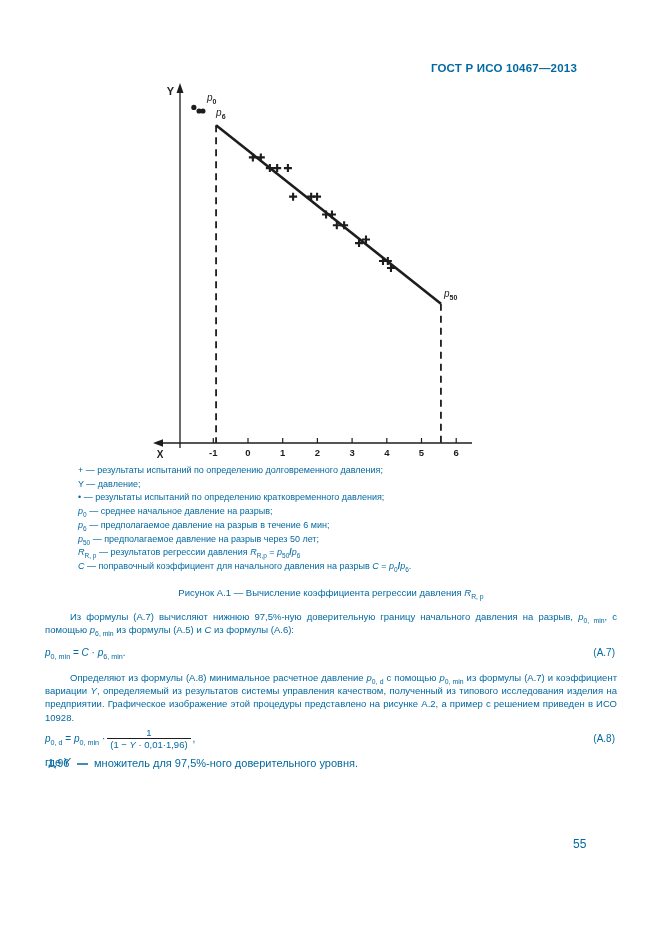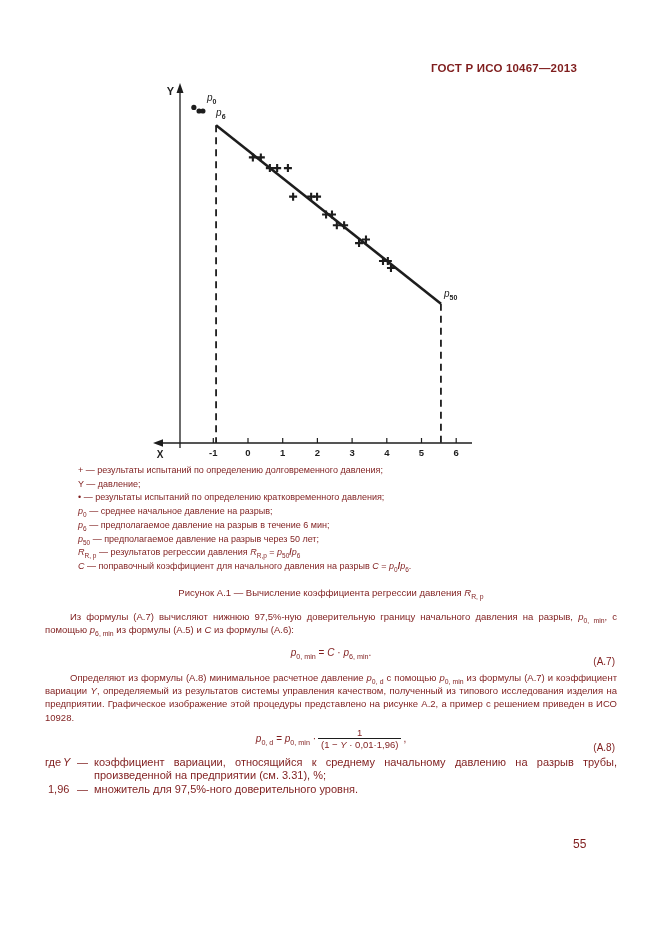--- a/index.html
+++ b/index.html
@@ -1,34 +1,34 @@
 <!DOCTYPE html>
 <html><head>
 <meta charset="utf-8">
 <style>
   html,body{margin:0;padding:0;background:#ffffff;}
   .page{
     position:relative;width:661px;height:935px;background:#ffffff;
-    font-family:"Liberation Sans",sans-serif;color:#7f1d1d;overflow:hidden;
+    font-family:"Liberation Sans",sans-serif;color:#0369a1;overflow:hidden;
   }
   .hdr{position:absolute;top:62px;right:84px;font-size:11.5px;font-weight:bold;letter-spacing:.2px;}
   .chart{position:absolute;left:150px;top:80px;}
   .legend{position:absolute;left:78px;top:464px;width:470px;font-size:9px;line-height:13.7px;}
   .legend-line{white-space:nowrap;}
   sub{font-size:.72em;line-height:0;}
   .caption{position:absolute;left:45px;top:587px;width:572px;text-align:center;font-size:9.5px;}
   .para{position:absolute;left:45px;width:572px;font-size:9.5px;line-height:13.2px;
         text-align:justify;text-indent:25px;}
   #para1{top:610px;}
   #para2{top:671px;}
-  .formula-row{position:absolute;left:45px;width:572px;display:flex;justify-content:center;
+  .formula-row{position:absolute;left:45px;width:572px;display:flex;justify-content:flex-start;
         align-items:center;font-size:10px;}
   #formula7{top:644px;height:16px;}
   #formula8{top:724px;height:28px;}
-  .fref{position:absolute;right:2px;top:50%;transform:translateY(-50%);font-size:10px;font-style:normal;margin-top:9px;}
+  .fref{position:absolute;right:2px;top:50%;transform:translateY(-50%);font-size:10px;font-style:normal;}
   .frac{display:inline-flex;flex-direction:column;align-items:center;margin:0 2px;font-size:9.5px;}
   .frac .num{padding:0 3px;}
   .frac .den{border-top:1px solid #1d1d1d;padding:0 3px;}
   .where{position:absolute;left:45px;top:756px;width:572px;font-size:11px;line-height:12.9px;}
   .where-row{position:relative;padding-left:49px;text-align:justify;}
   .where-row + .where-row{margin-top:1px;}
   .w-lead{position:absolute;left:0;top:0;}
   .w-term{position:absolute;left:18px;top:0;font-style:italic;}
   .w-term.t2{left:3px;font-style:normal;}
   .w-dash{position:absolute;left:32px;top:0;}
@@ -118,19 +118,19 @@
     <span><span style="font-style: italic;">p</span><sub>0, d</sub><span> = </span><span style="font-style: italic;">p</span><sub>0, min</sub><span> · </span></span>
     <span class="frac">
       <span class="num">1</span>
       <span class="den"><span>(1 − </span><span style="font-style: italic;">Y</span><span> · 0,01·1,96)</span></span>
     </span>
     <span>,</span>
     <span class="fref">(А.8)</span>
   </div>
 
   <div class="where" id="where">
-      <div class="where-row"><span class="w-lead">где</span><span class="w-term"><span style="font-style: italic;">Y</span></span><span class="w-dash">—</span><span>коэффициент вариации, относящийся к среднему начальному давлению на разрыв трубы, произведенной на предприятии (см. 3.31), %;</span></div>
+      <div class="where-row"><span class="w-lead">где</span><span class="w-term"><span style="font-style: italic;">Y</span></span><span class="w-dash">—</span></div>
       <div class="where-row"><span class="w-term t2"><span>1,96</span></span><span class="w-dash">—</span><span>множитель для 97,5%-ного доверительного уровня.</span></div>
     </div>
 
   <div class="pageno">55</div>
 
 </div>
 
 </body></html>

